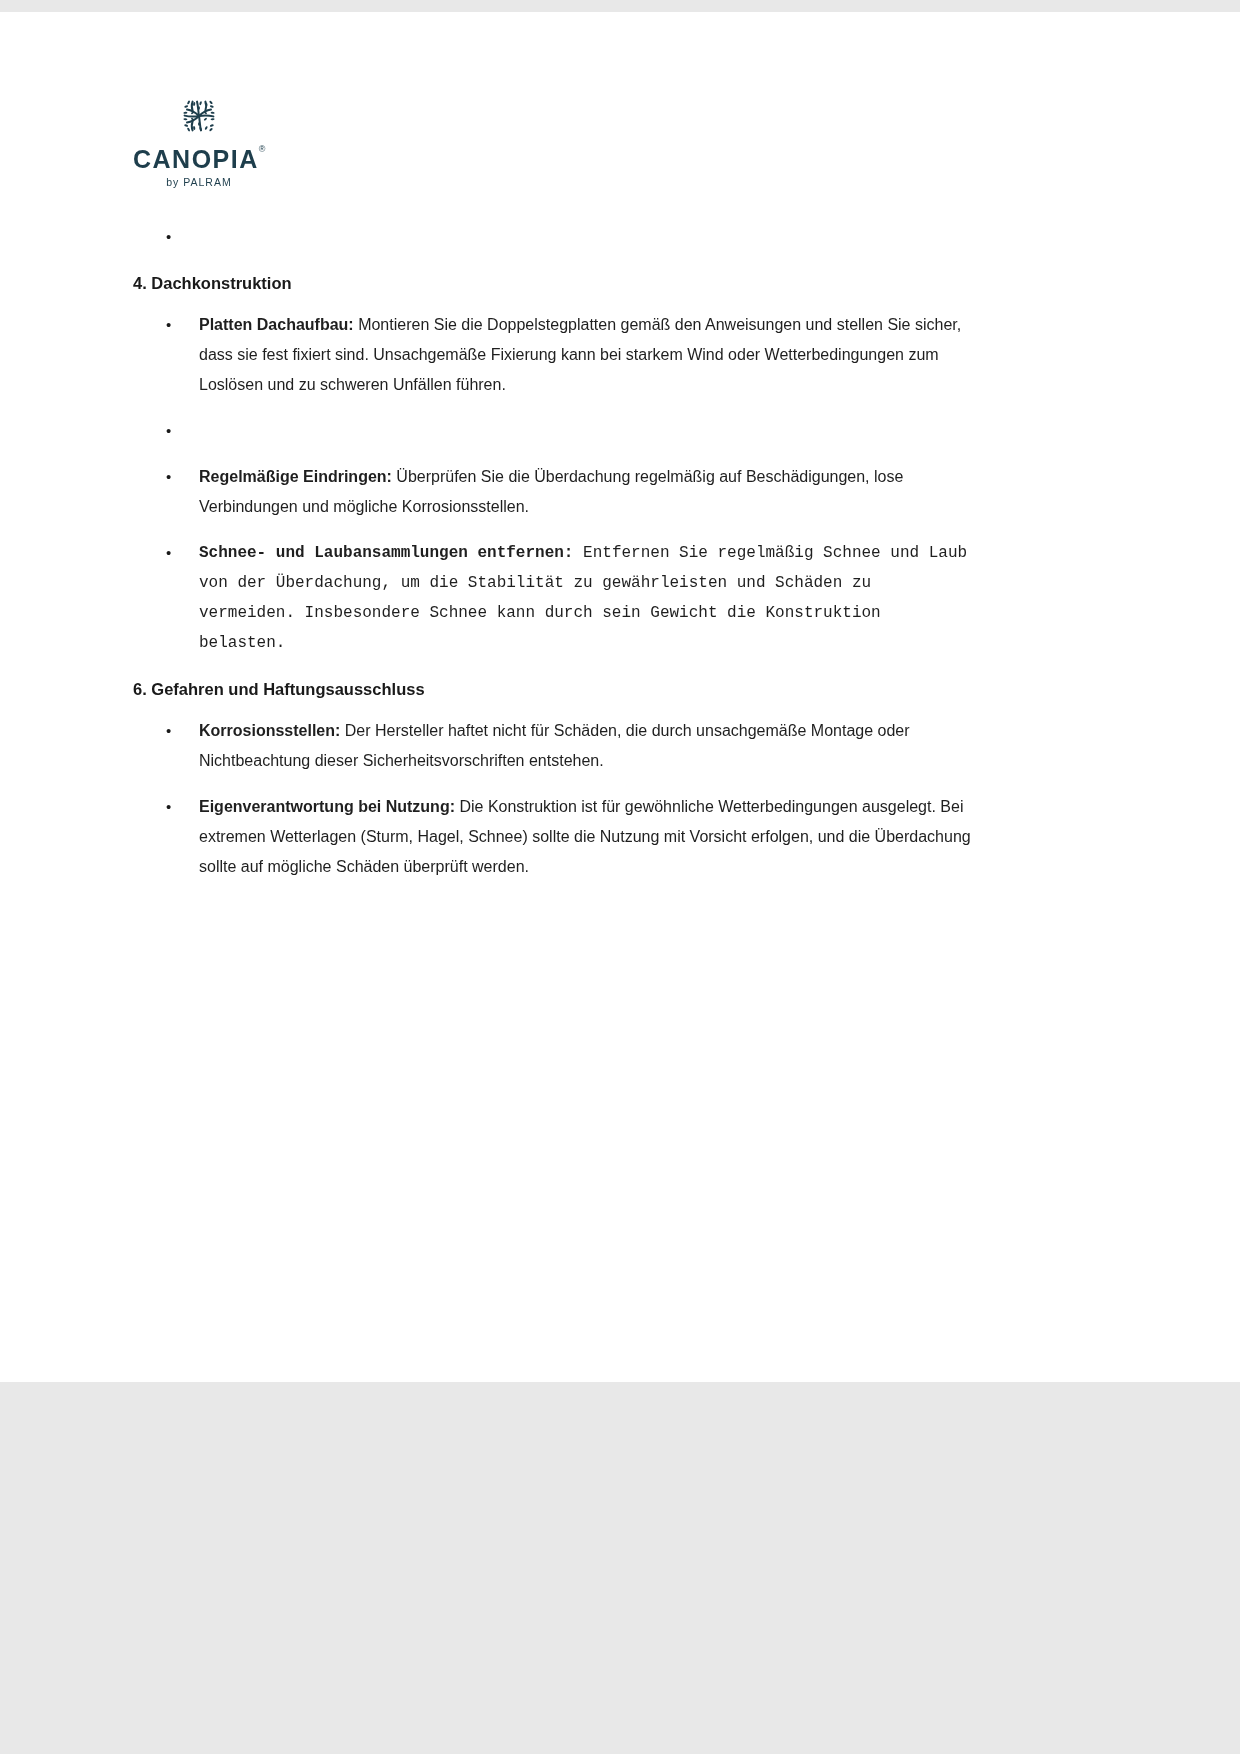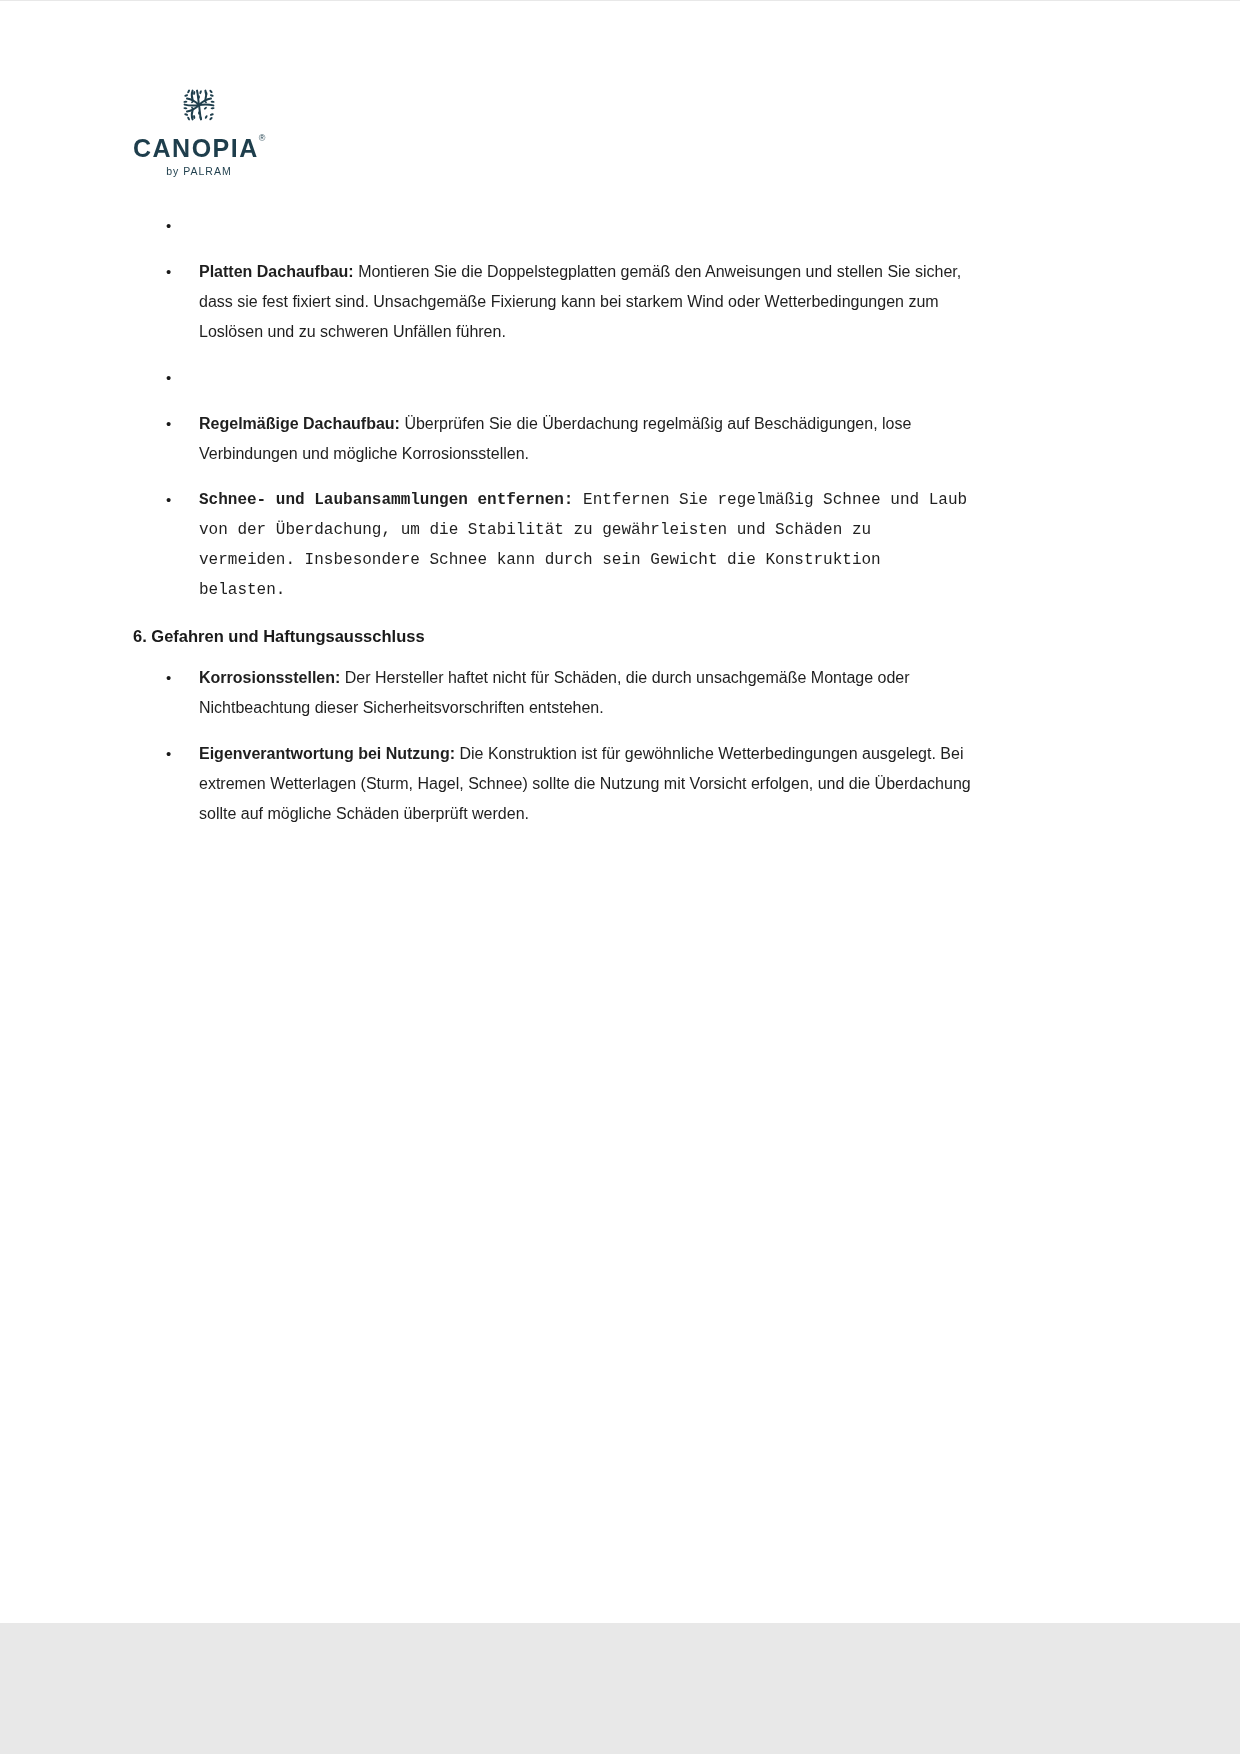--- a/index.html
+++ b/index.html
@@ -1,20 +1,20 @@
 <!DOCTYPE html>
 <html lang="de"><head>
 <meta charset="utf-8">
 <style>
   html, body { margin: 0; padding: 0; background: #e8e8e8; }
   .page {
     position: relative;
     width: 1240px;
-    height: 1622px;
-    margin: 1px auto;
+    height: 1370px;
+    margin: 12px auto;
     background: #ffffff;
     box-sizing: border-box;
     padding: 78px 135px 0 133px;
     font-family: "Liberation Sans", sans-serif;
     color: #1f1f1f;
     overflow: hidden;
   }
 
   
   .logo { width: 132px; margin-left: 0; text-align: center; }
@@ -116,34 +116,35 @@
   </header>
 
   <main class="doc-body">
 
     <ul class="bullets">
       <li class="bullet">
         <span class="bullet-dot">•</span>
       </li>
     </ul>
 
+    <h2 class="section-heading">4. Dachkonstruktion</h2>
     <ul class="bullets">
       <li class="bullet">
         <span class="bullet-dot">•</span>
         <p class="bullet-text" style="margin:0;"><b>Platten Dachaufbau:</b><span> Montieren Sie die Doppelstegplatten gemäß den Anweisungen und stellen Sie sicher, dass sie fest fixiert sind. Unsachgemäße Fixierung kann bei starkem Wind oder Wetterbedingungen zum Loslösen und zu schweren Unfällen führen.</span></p>
       </li>
       <li class="bullet">
         <span class="bullet-dot">•</span>
       </li>
     </ul>
 
     <ul class="bullets">
       <li class="bullet">
         <span class="bullet-dot">•</span>
-        <p class="bullet-text" style="margin:0;"><b>Regelmäßige Dachaufbau:</b><span> Überprüfen Sie die Überdachung regelmäßig auf Beschädigungen, lose Verbindungen und mögliche Korrosionsstellen.</span></p>
+        <p class="bullet-text" style="margin:0;"><b>Regelmäßige Eindringen:</b><span> Überprüfen Sie die Überdachung regelmäßig auf Beschädigungen, lose Verbindungen und mögliche Korrosionsstellen.</span></p>
       </li>
       <li class="bullet">
         <span class="bullet-dot">•</span>
         <p class="bullet-text" style="margin:0;font-family:Liberation Mono, monospace;"><b>Schnee- und Laubansammlungen entfernen:</b><span> Entfernen Sie regelmäßig Schnee und Laub von der Überdachung, um die Stabilität zu gewährleisten und Schäden zu vermeiden. Insbesondere Schnee kann durch sein Gewicht die Konstruktion belasten.</span></p>
       </li>
     </ul>
 
     <h2 class="section-heading">6. Gefahren und Haftungsausschluss</h2>
     <ul class="bullets">
       <li class="bullet">

